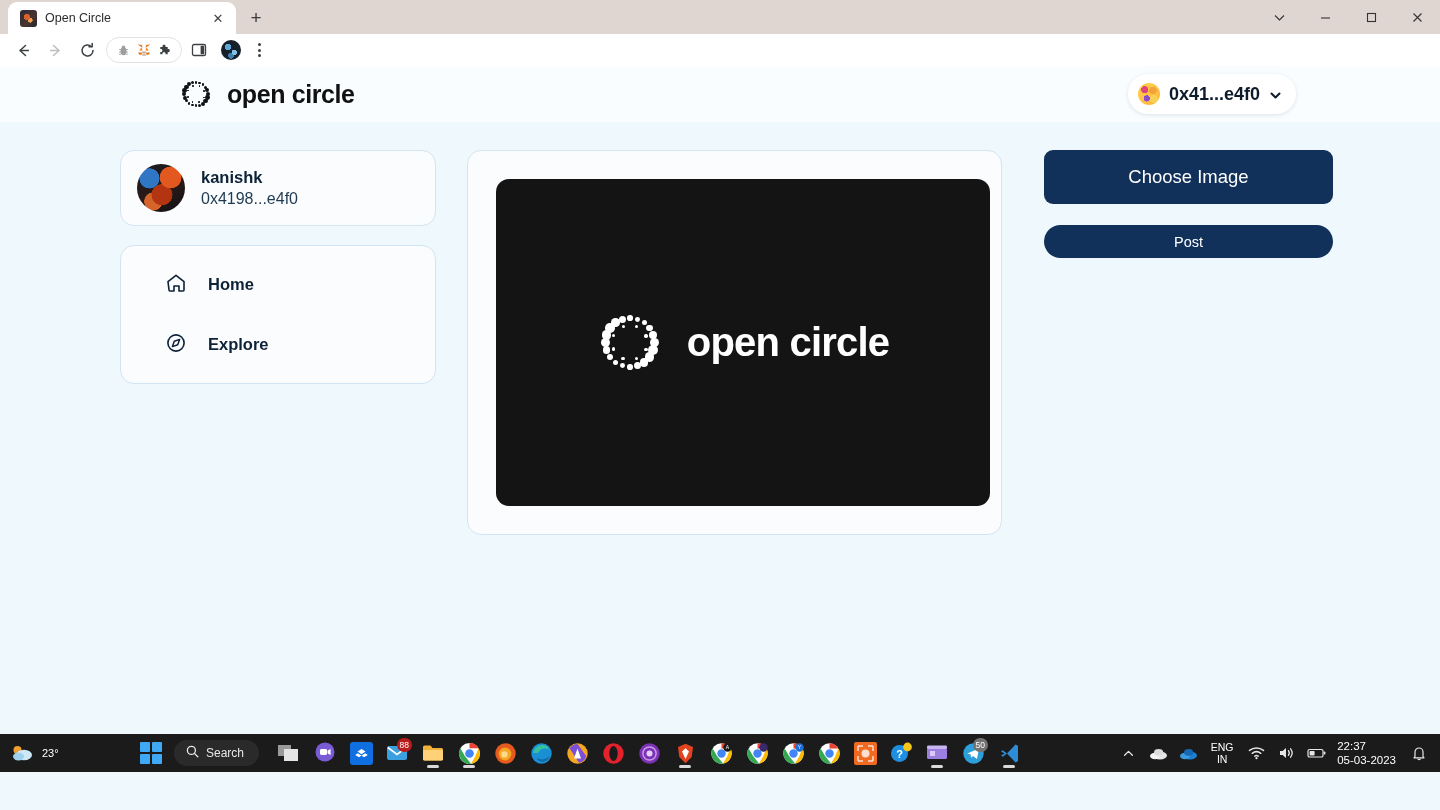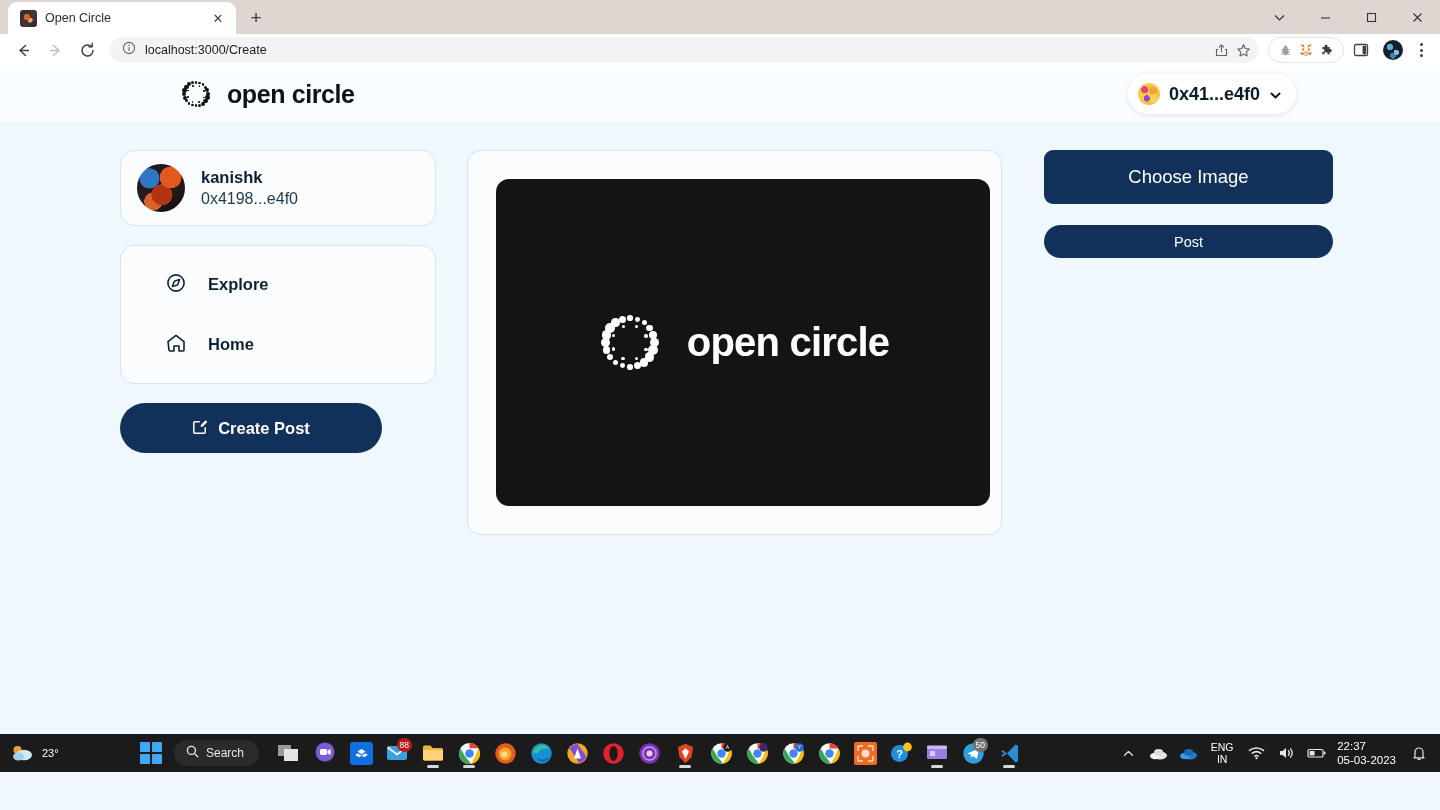--- a/index.html
+++ b/index.html
@@ -253,43 +253,20 @@
       <svg width="17" height="17" viewBox="0 0 17 17">
           <path d="M6.5 3.5 12 8.5l-5.5 5" stroke="#bdbdbd" stroke-width="1.5" fill="none" stroke-linecap="round" stroke-linejoin="round"></path>
           <line x1="3" y1="8.5" x2="12" y2="8.5" stroke="#bdbdbd" stroke-width="1.5"></line>
         </svg>
     </div>
     <div class="tbtn">
       <svg width="17" height="17" viewBox="0 0 17 17">
           <path d="M14 8.5a5.5 5.5 0 1 1-1.7-4" stroke="#3c4043" stroke-width="1.5" fill="none" stroke-linecap="round"></path>
           <path d="M13.2 1.6v3.2h-3.2" stroke="#3c4043" stroke-width="1.5" fill="none" stroke-linecap="round" stroke-linejoin="round"></path>
         </svg>
-    </div>
-    <div class="omnibox">
-      <span>
-        <svg width="14" height="14" viewBox="0 0 14 14">
-            <circle cx="7" cy="7" r="5.6" stroke="#5f6368" stroke-width="1.1" fill="none"></circle>
-            <line x1="7" y1="6.2" x2="7" y2="10" stroke="#5f6368" stroke-width="1.1"></line>
-            <circle cx="7" cy="4.2" r="0.8" fill="#5f6368"></circle>
-          </svg>
-      </span>
-      <span class="omni-url">localhost:3000/Create</span>
-      <span class="omni-right">
-        <span class="ext-ico">
-          <svg width="15" height="15" viewBox="0 0 15 15">
-              <path d="M4 6.5h-1.5v6h10v-6H11" stroke="#5f6368" stroke-width="1.1" fill="none"></path>
-              <path d="M7.5 1.8v7M5.2 4.1 7.5 1.8l2.3 2.3" stroke="#5f6368" stroke-width="1.1" fill="none" stroke-linecap="round" stroke-linejoin="round"></path>
-            </svg>
-        </span>
-        <span class="ext-ico">
-          <svg width="15" height="15" viewBox="0 0 15 15">
-              <path d="M7.5 1.8 9.3 5.5l4 .6-2.9 2.8.7 4-3.6-1.9L4 12.9l.7-4L1.8 6.1l4-.6z" stroke="#5f6368" stroke-width="1.1" fill="none" stroke-linejoin="round"></path>
-            </svg>
-        </span>
-      </span>
     </div>
     <div class="ext-pill">
       <span class="ext-ico">
         <svg width="15" height="15" viewBox="0 0 15 15">
             <ellipse cx="7.5" cy="8.2" rx="3" ry="4" fill="#9e9e9e"></ellipse>
             <circle cx="7.5" cy="4.2" r="1.7" fill="#9e9e9e"></circle>
             <path d="M3.2 6.5h1.6M3.2 9h1.6M3.2 11.2h1.6M10.2 6.5h1.6M10.2 9h1.6M10.2 11.2h1.6" stroke="#9e9e9e" stroke-width="1"></path>
           </svg>
       </span>
       <span class="ext-ico">
@@ -381,45 +358,36 @@
         <span>
           <span class="pname" style="display:block">kanishk</span>
           <span class="paddr" style="display:block">0x4198...e4f0</span>
         </span>
       </div>
 
       <div class="card nav-card">
         <div class="nav-item">
           <span>
             <svg width="22" height="22" viewBox="0 0 22 22">
+                <path d="M3 9.6 11 3.4l8 6.2V18a1 1 0 0 1-1 1h-4v-5H9v5H5a1 1 0 0 1-1-1z" stroke="#0d2137" stroke-width="1.6" fill="none" stroke-linejoin="round"></path>
+              </svg>
+          </span>
+          <span class="nav-label">Home</span>
+        </div>
+        <div class="nav-item">
+          <span>
+            <svg width="22" height="22" viewBox="0 0 22 22">
                 <circle cx="11" cy="11" r="8.1" stroke="#0d2137" stroke-width="1.6" fill="none"></circle>
                 <path d="M14.6 7.4 9.3 9.3 7.4 14.6 12.7 12.7z" stroke="#0d2137" stroke-width="1.5" fill="none" stroke-linejoin="round"></path>
               </svg>
           </span>
           <span class="nav-label">Explore</span>
         </div>
-        <div class="nav-item">
-          <span>
-            <svg width="22" height="22" viewBox="0 0 22 22">
-                <path d="M3 9.6 11 3.4l8 6.2V18a1 1 0 0 1-1 1h-4v-5H9v5H5a1 1 0 0 1-1-1z" stroke="#0d2137" stroke-width="1.6" fill="none" stroke-linejoin="round"></path>
-              </svg>
-          </span>
-          <span class="nav-label">Home</span>
-        </div>
-      </div>
-
-      <button class="create-btn">
-        <span>
-          <svg width="17" height="17" viewBox="0 0 17 17">
-              <path d="M13.6 2.2 9.1 6.7l-.5 2.2 2.2-.5 4.5-4.5z" fill="#fff"></path>
-              <path d="M13.2 9.8v4.4a1 1 0 0 1-1 1H2.8a1 1 0 0 1-1-1V4.8a1 1 0 0 1 1-1h4.4" stroke="#fff" stroke-width="1.5" fill="none" stroke-linecap="round"></path>
-            </svg>
-        </span>
-        <span>Create Post</span>
-      </button>
+      </div>
+
     </div>
 
     <div class="col-mid">
       <div class="card post-card">
         <div class="image-preview">
           <span class="dotring light" style="width:66px;height:66px;">
               <i style="width: 5.64954px; height: 5.64954px; left: 30.1752px; top: 5.75523px;"></i>
               <i style="width: 4.97508px; height: 4.97508px; left: 38.0587px; top: 7.28766px;"></i>
               <i style="width: 5.2364px; height: 5.2364px; left: 44.7355px; top: 10.6256px;"></i>
               <i style="width: 6.33369px; height: 6.33369px; left: 49.5893px; top: 15.4794px;"></i>

